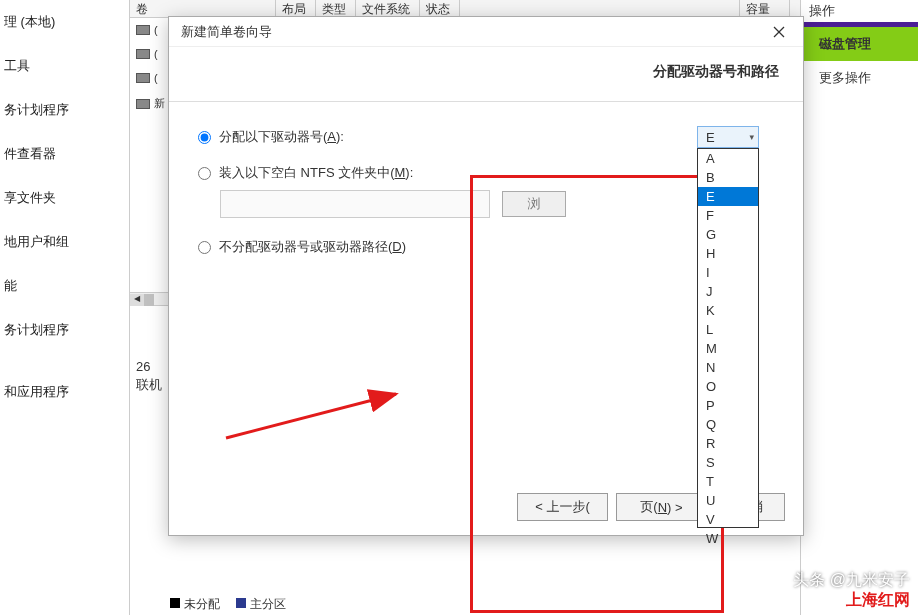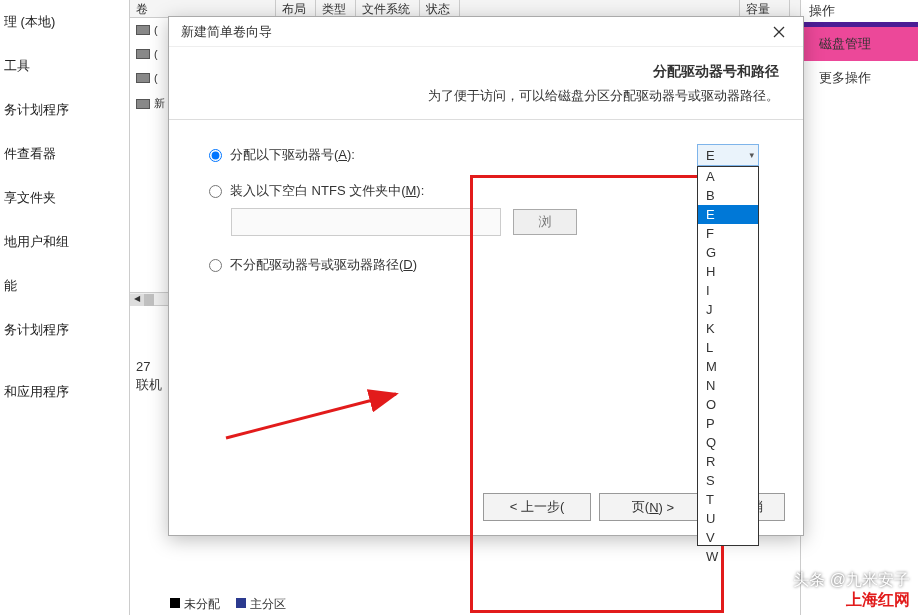--- a/index.html
+++ b/index.html
@@ -25,49 +25,49 @@
 
     .disk-info { position: absolute; left: 6px; top: 340px; font-size: 13px; line-height: 1.4; }
     .disk-info b { font-weight: 600; margin-left: 36px; }
 
     .legend { position: absolute; left: 20px; bottom: 2px; font-size: 12px; display: flex; gap: 16px; padding-left: 20px; }
     .legend-sw { width: 10px; height: 10px; display: inline-block; margin-right: 4px; }
 
     .right-panel { position: absolute; left: 800px; top: 0; right: 0; height: 100%; background: #fff; border-left: 1px solid #ccc; }
     .rp-header { padding: 2px 8px; border-bottom: 5px solid #4c1d95; font-size: 13px; background: #fff; }
     .rp-item { padding: 8px 18px; font-size: 13px; }
-    .rp-active { background: #ec4899; }
+    .rp-active { background: #84cc16; font-weight: bold; }
 
     .dialog { position: absolute; left: 168px; top: 16px; width: 636px; height: 520px; background: #fff; border: 1px solid #aaa; box-shadow: 0 4px 18px rgba(0,0,0,0.25); }
     .dlg-title { height: 30px; background: #fff; display: flex; align-items: center; justify-content: space-between; padding: 0 8px 0 12px; border-bottom: 1px solid #eee; }
     .dlg-title span { font-size: 13px; }
     .dlg-close { width: 32px; height: 24px; display: flex; align-items: center; justify-content: center; cursor: pointer; }
     .dlg-close svg { width: 12px; height: 12px; }
 
     .dlg-head { padding: 16px 24px 14px; border-bottom: 1px solid #ddd; background: #fff; text-align: right; }
     .dlg-head h3 { font-size: 14px; font-weight: 600; margin-bottom: 6px; }
     .dlg-head p { font-size: 13px; color: #333; padding-left: 18px; }
 
-    .dlg-body { padding: 26px 40px; position: relative; height: 360px; }
+    .dlg-body { padding: 26px 29px; position: relative; height: 360px; }
     .radio-row { display: flex; align-items: center; margin-bottom: 18px; font-size: 13px; }
     .radio-row input[type=radio] { margin-right: 8px; }
     .radio-row label u { text-decoration: underline; }
     .folder-row { margin-left: 22px; margin-top: -10px; margin-bottom: 20px; display: flex; gap: 12px; align-items: center; }
     .folder-input { width: 270px; height: 28px; border: 1px solid #ccc; background: #fafafa; }
     .browse-btn { width: 64px; height: 26px; border: 1px solid #aaa; background: #efefef; font-size: 13px; color: #777; }
 
     .letter-dropdown { position: absolute; right: 44px; top: 24px; width: 62px; }
     .letter-select { width: 62px; height: 22px; border: 1px solid #7eb4ea; background: #eaf3fb; display: flex; align-items: center; justify-content: space-between; padding: 0 4px 0 8px; font-size: 13px; }
     .letter-select .chev { font-size: 9px; color: #555; }
     .letter-list { position: absolute; top: 22px; left: 0; width: 62px; border: 1px solid #333; background: #fff; max-height: 380px; overflow: visible; z-index: 50; }
     .letter-list div { padding: 1px 8px; font-size: 13px; line-height: 17px; }
     .letter-list .sel { background: #0078d7; color: #fff; }
 
     .dlg-buttons { position: absolute; right: 18px; bottom: 14px; display: flex; gap: 8px; }
-    .dlg-btn { width: 108px; height: 28px; border: 1px solid #999; background: #f3f3f3; font-size: 13px; display: flex; align-items: center; justify-content: center; }
+    .dlg-btn { width: 91px; height: 28px; border: 1px solid #999; background: #f3f3f3; font-size: 13px; display: flex; align-items: center; justify-content: center; }
 
     .red-box { position: absolute; left: 470px; top: 175px; width: 254px; height: 438px; border: 3px solid #e21b1b; pointer-events: none; }
     .red-arrow { position: absolute; left: 216px; top: 388px; pointer-events: none; }
 
     .attribution { position: absolute; right: 8px; bottom: 4px; font-size: 16px; color: #fff; text-shadow: 0 0 3px rgba(0,0,0,0.7); font-weight: 500; }
     .attribution-red { color: #e21b1b; font-weight: bold; text-shadow: none; }
   </style>
 </head>
 <body>
 
@@ -102,21 +102,21 @@
   </div>
 
   <div class="scroll-h">
     <div class="scroll-btn sb-left">◀</div>
     <div class="scroll-thumb"></div>
     <div class="scroll-btn sb-right">▶</div>
   </div>
 
   <div class="disk-info">
     <b>基本</b><br>
-    <span>27</span><br>
+    <span>26</span><br>
     <span>联机</span>
   </div>
 
   <div class="legend">
     <span><span class="legend-sw" style="background:#000"></span><span>未分配</span></span>
     <span><span class="legend-sw" style="background:#2b3a8f"></span><span>主分区</span></span>
   </div>
 </div>
 
 <div class="right-panel">
@@ -130,21 +130,20 @@
     <span>新建简单卷向导</span>
     <div class="dlg-close">
       <svg viewBox="0 0 12 12">
           <line x1="1" y1="1" x2="11" y2="11" stroke="#333" stroke-width="1.2"></line>
           <line x1="11" y1="1" x2="1" y2="11" stroke="#333" stroke-width="1.2"></line>
         </svg>
     </div>
   </div>
   <div class="dlg-head">
     <h3>分配驱动器号和路径</h3>
-    <p>为了便于访问，可以给磁盘分区分配驱动器号或驱动器路径。</p>
   </div>
   <div class="dlg-body">
 
     <div class="radio-row">
       <input type="radio" checked="" style="">
       <label><span>分配以下驱动器号(</span><u>A</u><span>):</span></label>
     </div>
 
     <div class="radio-row">
       <input type="radio" style="">

